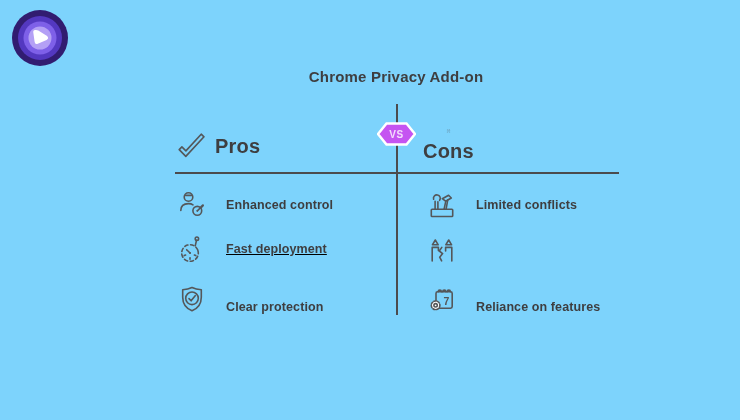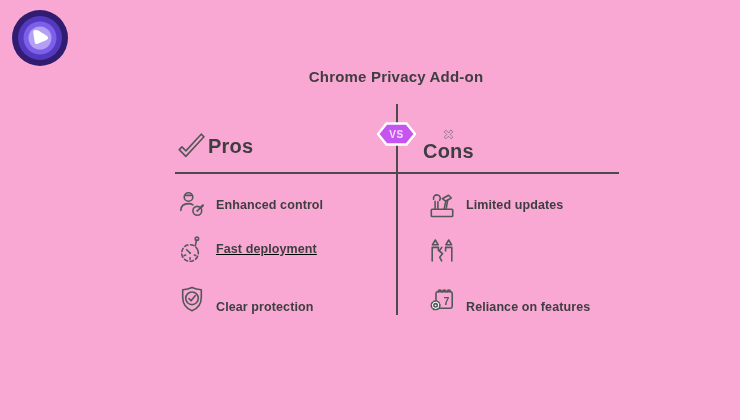--- a/index.html
+++ b/index.html
@@ -1,28 +1,28 @@
 <!DOCTYPE html>
 <html><head>
 <meta charset="utf-8">
 <style>
   html,body{margin:0;padding:0;background:#fff;}
-  .stage{position:relative;width:740px;height:420px;background:#f9a8d4;overflow:hidden;
+  .stage{position:relative;width:740px;height:420px;background:#7dd3fc;overflow:hidden;
          font-family:"Liberation Sans",sans-serif;}
   .logo{position:absolute;left:12px;top:10px;width:56px;height:56px;}
   .title{position:absolute;left:246px;top:68px;width:300px;text-align:center;
          font-size:15px;font-weight:700;color:#3e3e40;letter-spacing:.2px;}
   .vline{position:absolute;left:396px;top:104px;width:1.5px;height:211px;background:#4b4b4d;}
   .hline{position:absolute;left:175px;top:172px;width:444px;height:1.6px;background:#4b4b4d;}
-  .col-header{position:absolute;top:129px;display:flex;align-items:center;gap:0;height:34px;}
+  .col-header{position:absolute;top:129px;display:flex;align-items:center;gap:7px;height:34px;}
   .col-header .hlabel{font-size:20px;font-weight:700;color:#3e3e40;letter-spacing:.2px;}
   #pros-header{left:175px;}
   #cons-header{left:423px;flex-direction:column;}
   .vs{position:absolute;left:377px;top:120px;}
-  .row{position:absolute;display:flex;align-items:center;gap:9px;height:30px;}
+  .row{position:absolute;display:flex;align-items:center;gap:19px;height:30px;}
   .row .rlabel{font-size:12.5px;font-weight:700;color:#3e3e40;letter-spacing:.1px;}
   .pros-row{left:177px;}
   .cons-row{left:427px;}
   .r1{top:190px;} .r2{top:234px;text-decoration:underline;} .r3{top:284px;align-items:flex-end;}
   svg{display:block;}
   .oicon{stroke:#54575a;fill:none;stroke-width:1.6;stroke-linecap:round;stroke-linejoin:round;}
 </style>
 </head>
 <body>
 
@@ -103,21 +103,21 @@
   <div class="row cons-row r1">
     <svg class="oicon" width="30" height="30" viewBox="0 0 30 30">
       <rect x="4.3" y="19.2" width="21.4" height="7.3" rx="0.8"></rect>
       <path d="M6.6,9.2 a3.4,3.4 0 1 1 6,1.1"></path>
       <path d="M8.1,11.4 L8.1,19.2"></path>
       <path d="M10.9,11.7 L10.9,19.2"></path>
       <path d="M15.3,8.7 L21.6,5.3 L24.3,8 L18.6,11.2 Z"></path>
       <path d="M18.8,11.1 L17.1,19.2"></path>
       <path d="M20.7,10.1 L19.1,19.2"></path>
     </svg>
-    <span class="rlabel">Limited updates</span>
+    <span class="rlabel">Limited conflicts</span>
   </div>
 
   <div class="row cons-row r2">
     <svg class="oicon" width="30" height="30" viewBox="0 0 30 30">
       <path d="M5.4,10.8 L8.3,6 L11.2,10.8 Z"></path>
       <path d="M18.8,10.8 L21.7,6 L24.6,10.8 Z"></path>
       <path d="M11.4,16.6 L11.4,13.4 L5.2,13.4 L5.2,27"></path>
       <path d="M18.6,17 L18.6,13.4 L24.8,13.4 L24.8,27"></path>
       <path d="M14.8,13.4 L12.3,17 L15.6,19.6 L12.7,23.2 L14.6,26.8"></path>
     </svg>

